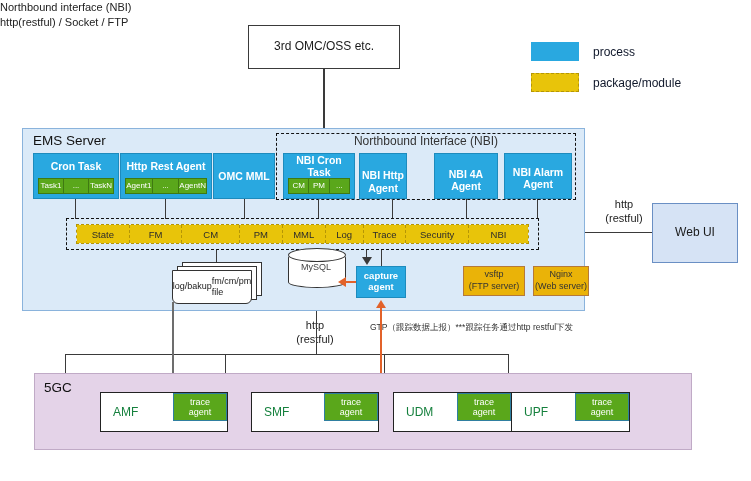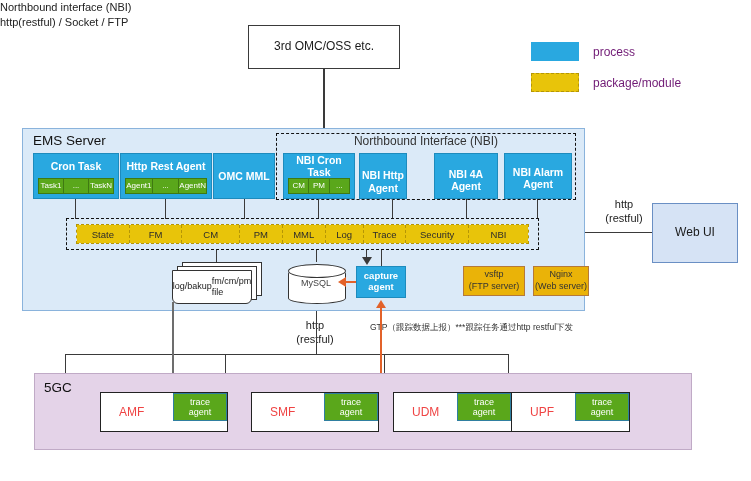--- a/index.html
+++ b/index.html
@@ -43,21 +43,21 @@
 
   
   #files{left:172px;top:262px;width:88px;height:40px;}
   .fstack{position:absolute;background:#fff;border:1.3px solid #333;}
   #files .f1{left:10px;top:0;width:78px;height:32px;}
   #files .f2{left:5px;top:4px;width:78px;height:32px;}
   #files .f3{left:0;top:8px;width:78px;height:32px;
              border-radius:0 0 6px 6px;display:flex;flex-direction:row;
              align-items:center;justify-content:center;font-size:9px;line-height:1.25;}
 
-  #mysql{left:288px;top:264px;width:56px;height:42px;}
+  #mysql{left:288px;top:248px;width:56px;height:42px;}
   #mysql .cyl{position:absolute;left:0;top:4px;width:56px;height:34px;background:#fff;
               border:1.3px solid #333;border-radius:50%/16%;}
   #mysql .cap{position:absolute;left:0;top:0;width:56px;height:12px;background:#fff;
               border:1.3px solid #333;border-radius:50%;}
   #mysql .lbl{position:absolute;left:0;top:14px;width:56px;text-align:center;
               font-size:9px;color:#444;}
 
   #capture-agent{left:356px;top:266px;width:50px;height:32px;font-size:9.5px;
                  flex-direction:column;}
 
@@ -73,33 +73,33 @@
               line-height:1.3;color:#222;}
 
   
   #omc-oss{left:248px;top:25px;width:152px;height:44px;font-size:12px;}
 
   
   #gc-panel{left:34px;top:373px;width:658px;height:77px;
             background:#e4d3e8;border:1px solid #c0aac6;}
   #gc-label{left:44px;top:380px;font-size:13.5px;color:#111;}
   .nf{position:absolute;top:392px;height:38px;background:#fff;border:1.3px solid #222;}
-  .nf .nm{position:absolute;left:18px;top:12px;font-size:12px;color:#ef4444;}
+  .nf .nm{position:absolute;left:12px;top:12px;font-size:12px;color:#15803d;}
   .nf .ta{position:absolute;right:0;top:0;width:52px;height:26px;background:#5aa71b;
           border:1.2px solid #2f7fa0;color:#fff;font-size:9px;display:flex;
           flex-direction:column;align-items:center;justify-content:center;line-height:1.15;}
 
   
   #legend{left:531px;top:42px;width:200px;}
   .lg-row{display:flex;align-items:center;margin-bottom:12px;}
   .lg-sw{width:48px;height:19px;margin-right:14px;}
   .lg-sw.p{background:#29a8e0;}
   .lg-sw.g{background:#5aa71b;}
   .lg-sw.m{background:#e8c40a;border:1.7px dashed #b59605;box-sizing:border-box;}
-  .lg-tx{font-size:12px;color:#701a75;}
+  .lg-tx{font-size:12px;color:#0f172a;}
 
   
   .ln{position:absolute;background:#3a3a3a;}
   .ln.o{background:#e2622a;}
   .ln.g{background:#6d6d6d;}
 
   
   #nbi-edge-lbl{left:330px;top:85px;font-size:11px;line-height:1.35;color:#222;}
   #http-restful-mid{left:290px;top:318px;width:50px;text-align:center;font-size:11px;
                     line-height:1.3;color:#222;}

